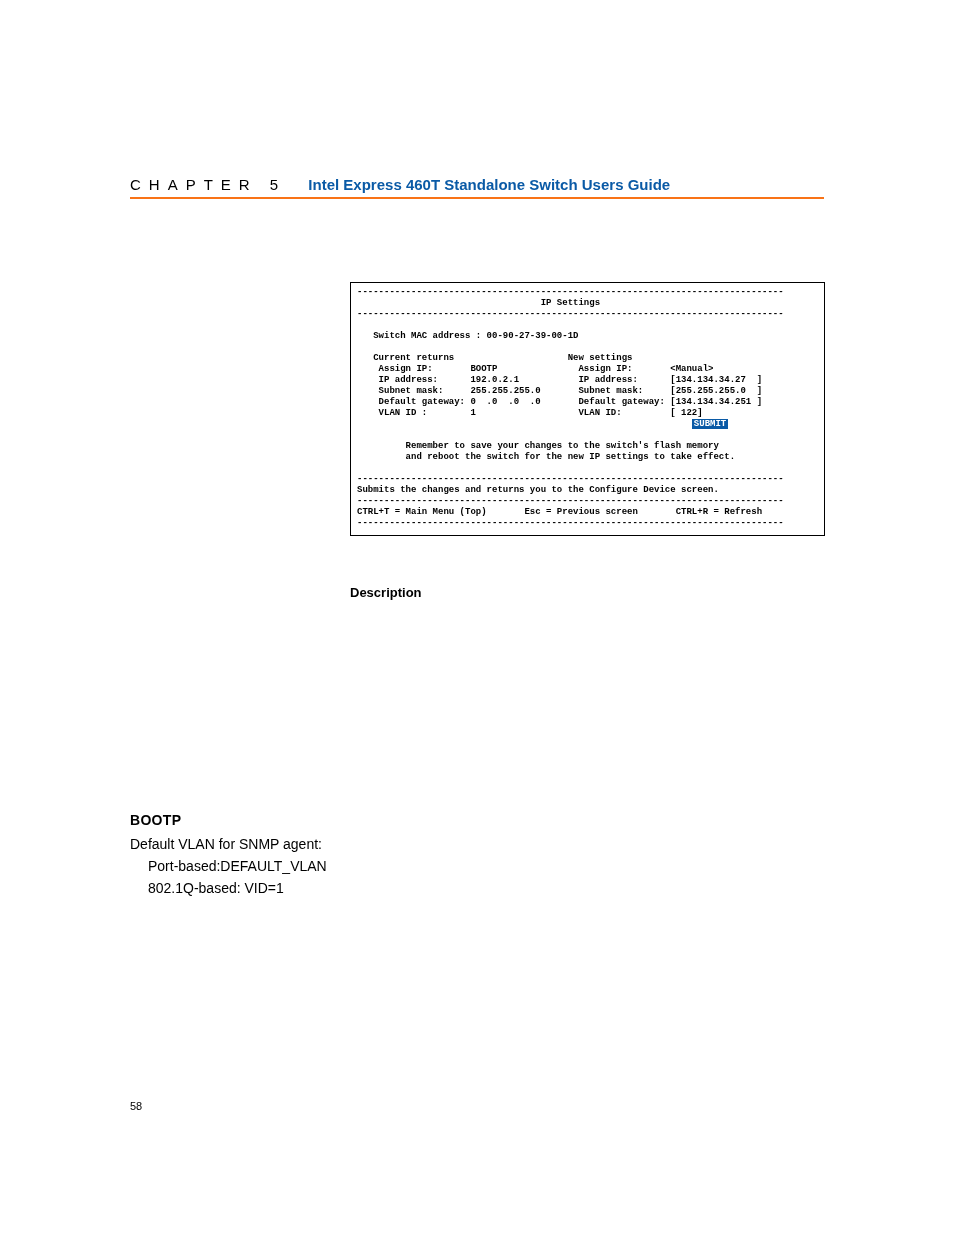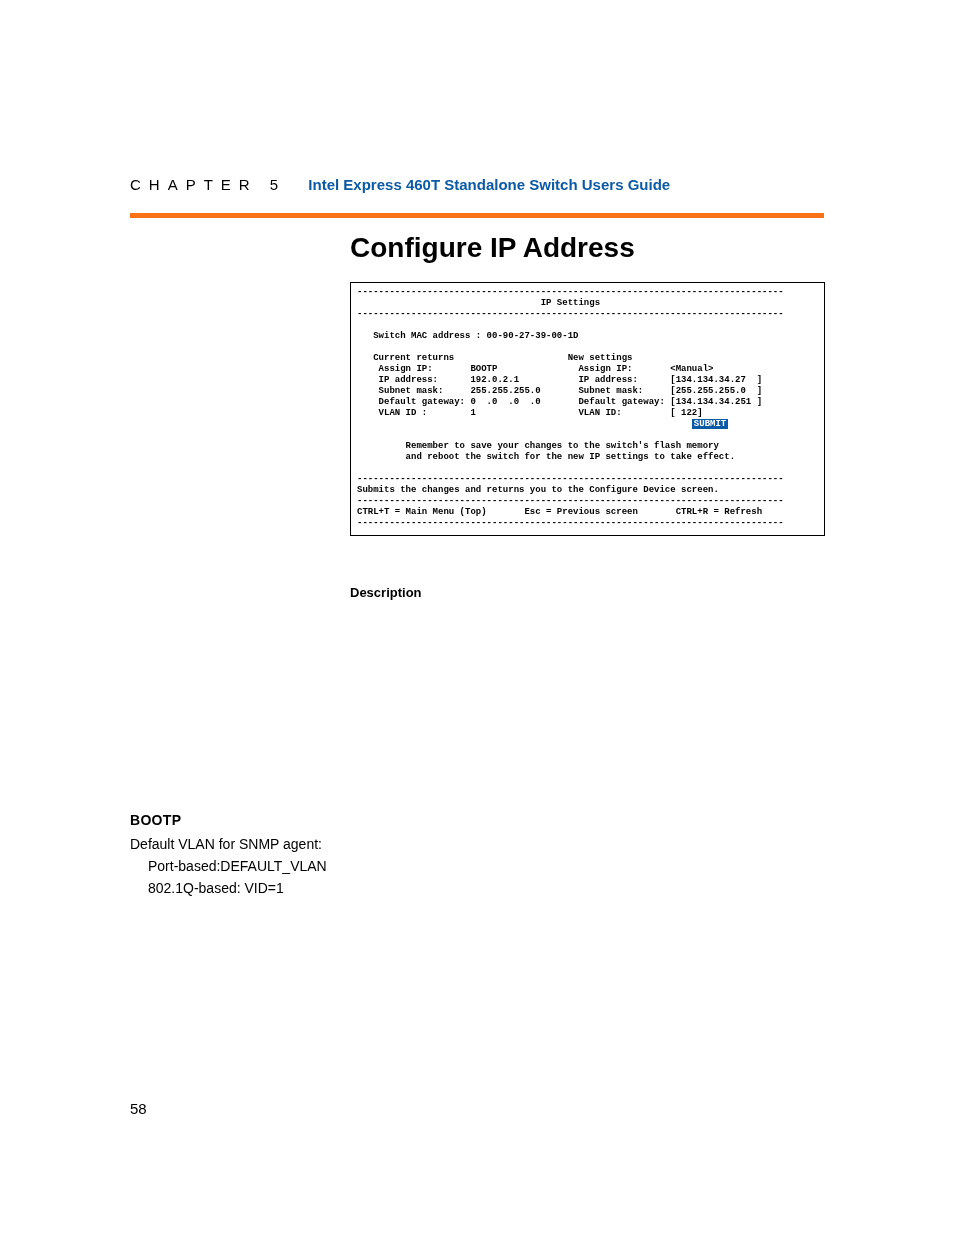--- a/index.html
+++ b/index.html
@@ -16,22 +16,22 @@
     position: relative;
     width: 954px;
     height: 1235px;
   }
   .running-head {
     position: absolute;
     top: 176px;
     left: 130px;
     right: 130px;
     font-size: 15px;
-    border-bottom: 5px solid #f97316;
-    padding-bottom: 20px;
+    border-bottom: 2px solid #f97316;
+    padding-bottom: 4px;
     white-space: nowrap;
   }
   .running-head .chapter {
     letter-spacing: 8px;
   }
   .running-head .title {
     color: #0a5aa6;
     font-weight: bold;
     margin-left: 18px;
     letter-spacing: 0;
@@ -90,34 +90,33 @@
     margin: 0 0 6px 0;
     font-size: 14px;
     font-stretch: condensed;
   }
   .ind1 { padding-left: 18px; }
   .ind2 { padding-left: 36px; }
   .page-num {
     position: absolute;
     left: 130px;
     top: 1100px;
-    font-size: 15px;
+    font-size: 11px;
   }
 </style>
 </head>
 <body>
 
 <div class="page">
 
   <div class="running-head">
     <span class="chapter">CHAPTER 5</span>
     <span class="title">Intel Express 460T Standalone Switch Users Guide</span>
   </div>
 
-  <div class="main-title">Configure IP Address</div>
 
   <div class="terminal"><span>-------------------------------------------------------------------------------</span>
 <span>                                  IP Settings</span>
 <span>-------------------------------------------------------------------------------</span>
 
 <span>   Switch MAC address : 00-90-27-39-00-1D</span>
 
 <span>   Current returns                     New settings</span>
 <span>    Assign IP:       BOOTP               Assign IP:       &lt;Manual&gt;</span>
 <span>    IP address:      192.0.2.1           IP address:      [134.134.34.27  ]</span>

